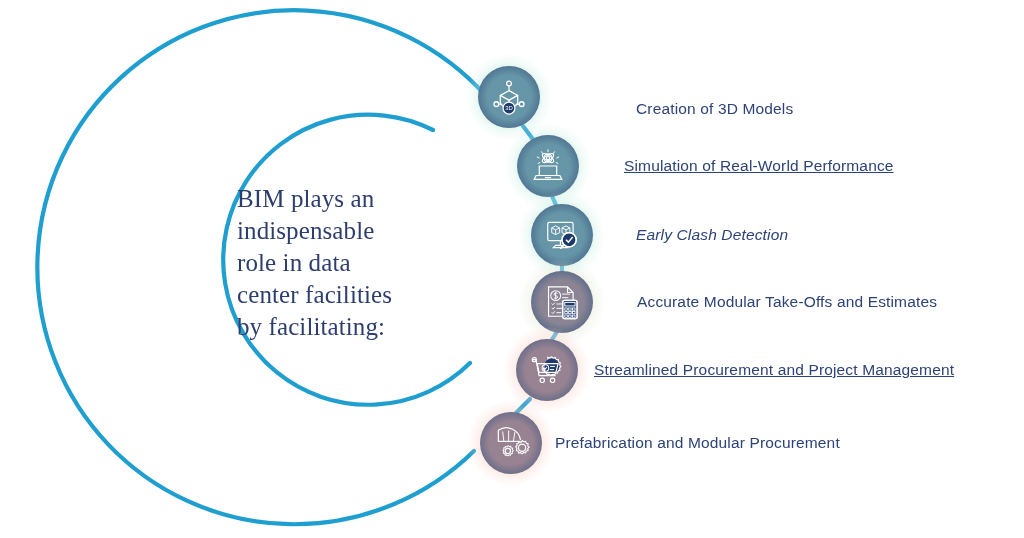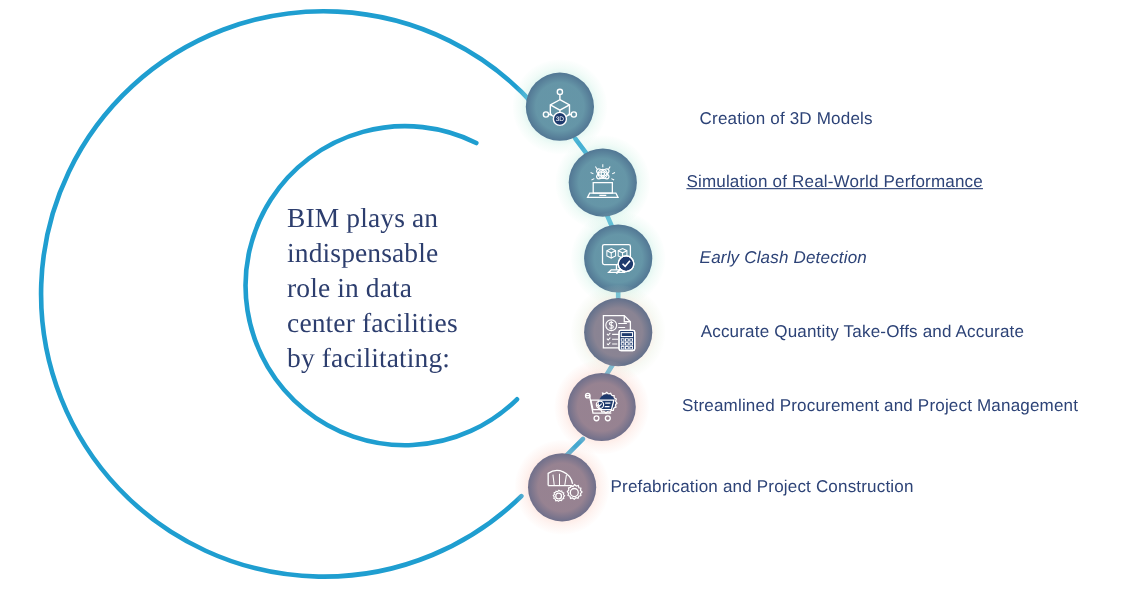--- a/index.html
+++ b/index.html
@@ -25,21 +25,21 @@
   #arcs {
     position: absolute;
     left: 0; top: 0;
     width: 1024px;
     height: 538px;
     pointer-events: none;
   }
   
   #headline {
     position: absolute;
-    left: 261px;
+    left: 237px;
     top: 183px;
     width: 215px;
     font-family: "Liberation Serif", serif;
     font-size: 25px;
     line-height: 32px;
     color: #2d3e6e;
     letter-spacing: 0.1px;
     white-space: pre-line;
   }
   
@@ -215,21 +215,21 @@
             <rect x="27.5" y="36" width="3.2" height="2.8"></rect>
             <rect x="32.4" y="36" width="3.2" height="2.8"></rect>
             <rect x="37.3" y="36" width="3.2" height="2.8"></rect>
             <rect x="27.5" y="40.5" width="3.2" height="2.8"></rect>
             <rect x="32.4" y="40.5" width="3.2" height="2.8"></rect>
             <rect x="37.3" y="40.5" width="3.2" height="2.8"></rect>
           </g>
         </svg>
       </span>
     </div>
-    <span class="step-label" style="margin-left:44px;">Accurate Quantity Take-Offs and Accurate</span>
+    <span class="step-label" style="margin-left:44px;">Accurate Modular Take-Offs and Estimates</span>
   </div>
 
   <div class="step" style="left:516px; top:339px;">
     <div class="node">
       <div class="glow glow-warm"></div>
       <span>
         <svg width="38" height="38" viewBox="0 0 48 48" fill="none" stroke="#ffffff" stroke-width="1.5">
 
           <path d="M28 8 L30.6 8.9 L32.9 7.2 L34.9 9.2 L37.3 8.2 L38.6 10.8 L41.2 10.8 L41.5 13.6 L43.8 14.8 L43 17.4 L44.6 19.6 L42.8 21.6 L43.4 24.2 L40.9 25.2 L40.4 27.8 L37.8 28 L36.4 30.2 L33.9 29.4 L31.8 31 L29.8 29.3 L27.2 29.9 L26.2 27.4 L23.8 26.7 L23.9 24.1 L22.3 22 L24 20 L23.6 17.4 L26 16.3 L26.6 13.8 L29 13.7 Z" stroke-width="1.4" transform="translate(-3,0) scale(1.0)"></path>
           <circle cx="30" cy="19" r="9.5" fill="#1e3a6d" stroke="none"></circle>
@@ -240,21 +240,21 @@
           <circle cx="18" cy="37" r="2.8"></circle>
           <circle cx="31" cy="37" r="2.8"></circle>
 
           <circle cx="22" cy="21.5" r="4.2" stroke-width="1.3"></circle>
           <polyline points="20.2,21.5 21.6,22.9 24,20.2" stroke-width="1.3"></polyline>
           <line x1="28" y1="19.5" x2="34" y2="19.5" stroke-width="1.3"></line>
           <line x1="27.5" y1="23.5" x2="33" y2="23.5" stroke-width="1.3"></line>
         </svg>
       </span>
     </div>
-    <span class="step-label" style="margin-left:42px;">Streamlined Procurement and Project Management</span>
+    <span class="step-label" style="margin-left:16px;text-decoration:underline;">Streamlined Procurement and Project Management</span>
   </div>
 
   <div class="step" style="left:480px; top:412px;">
     <div class="node">
       <div class="glow glow-warm"></div>
       <span>
         <svg width="38" height="38" viewBox="0 0 48 48" fill="none" stroke="#ffffff" stroke-width="1.5">
 
           <path d="M8 22 L8 8 A 18 18 0 0 1 36 20"></path>
           <line x1="8" y1="22" x2="36" y2="22"></line>
@@ -265,21 +265,21 @@
           </g>
 
           <path d="M34 22.5 L36.6 23.1 L38.3 21 L40.4 22.6 L42.6 21.9 L43.3 24.5 L45.6 25 L45.1 27.6 L46.9 29.3 L45.1 31.2 L45.6 33.5 L43.1 34.2 L42.3 36.5 L39.8 36 L38 37.7 L36 36.2 L33.7 36.8 L33 34.3 L30.8 33.4 L31.4 30.9 L30 28.9 L31.7 27.1 L31.4 24.7 L33.8 24 Z" stroke-width="1.4"></path>
           <circle cx="38" cy="30" r="4.6"></circle>
 
           <path d="M17 28.5 L19 29 L20.3 27.4 L21.9 28.6 L23.6 28.1 L24.1 30.1 L25.9 30.4 L25.5 32.4 L26.9 33.7 L25.5 35.2 L25.9 36.9 L24 37.5 L23.4 39.2 L21.4 38.8 L20 40.1 L18.5 39 L16.7 39.4 L16.2 37.5 L14.5 36.8 L15 34.9 L13.9 33.4 L15.2 32 L14.9 30.2 L16.8 29.6 Z" stroke-width="1.3"></path>
           <circle cx="20" cy="34" r="3.3"></circle>
         </svg>
       </span>
     </div>
-    <span class="step-label" style="margin-left:13px;">Prefabrication and Project Construction</span>
+    <span class="step-label" style="margin-left:13px;">Prefabrication and Modular Procurement</span>
   </div>
 
   <div id="headline">BIM plays an
 indispensable
 role in data
 center facilities
 by facilitating:</div>
 
 </div>
 

